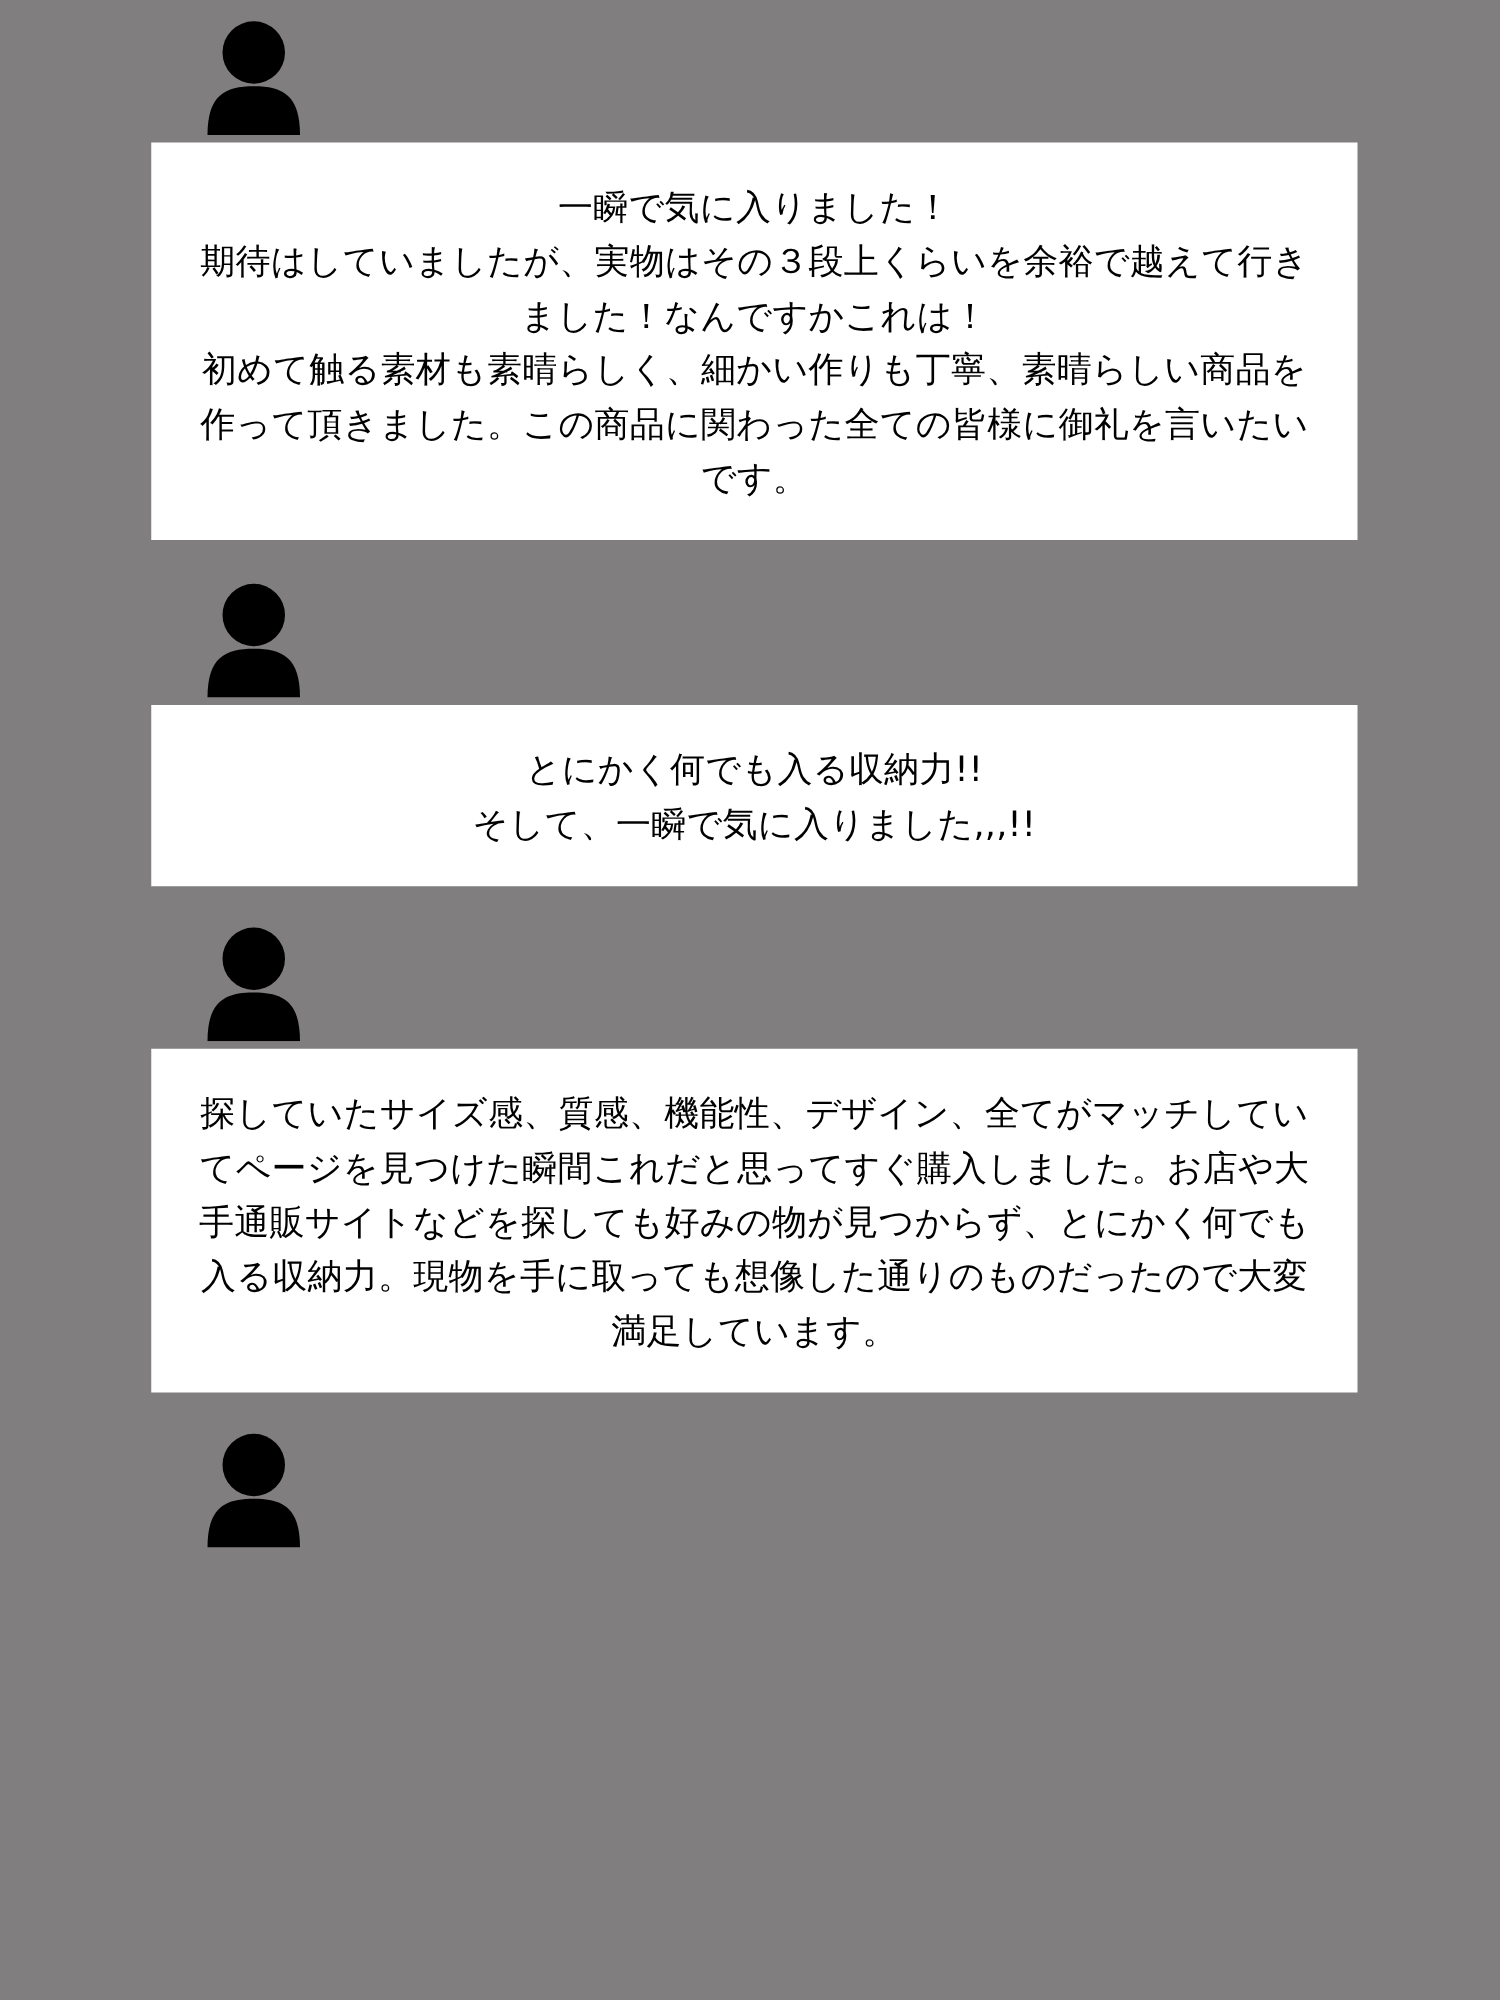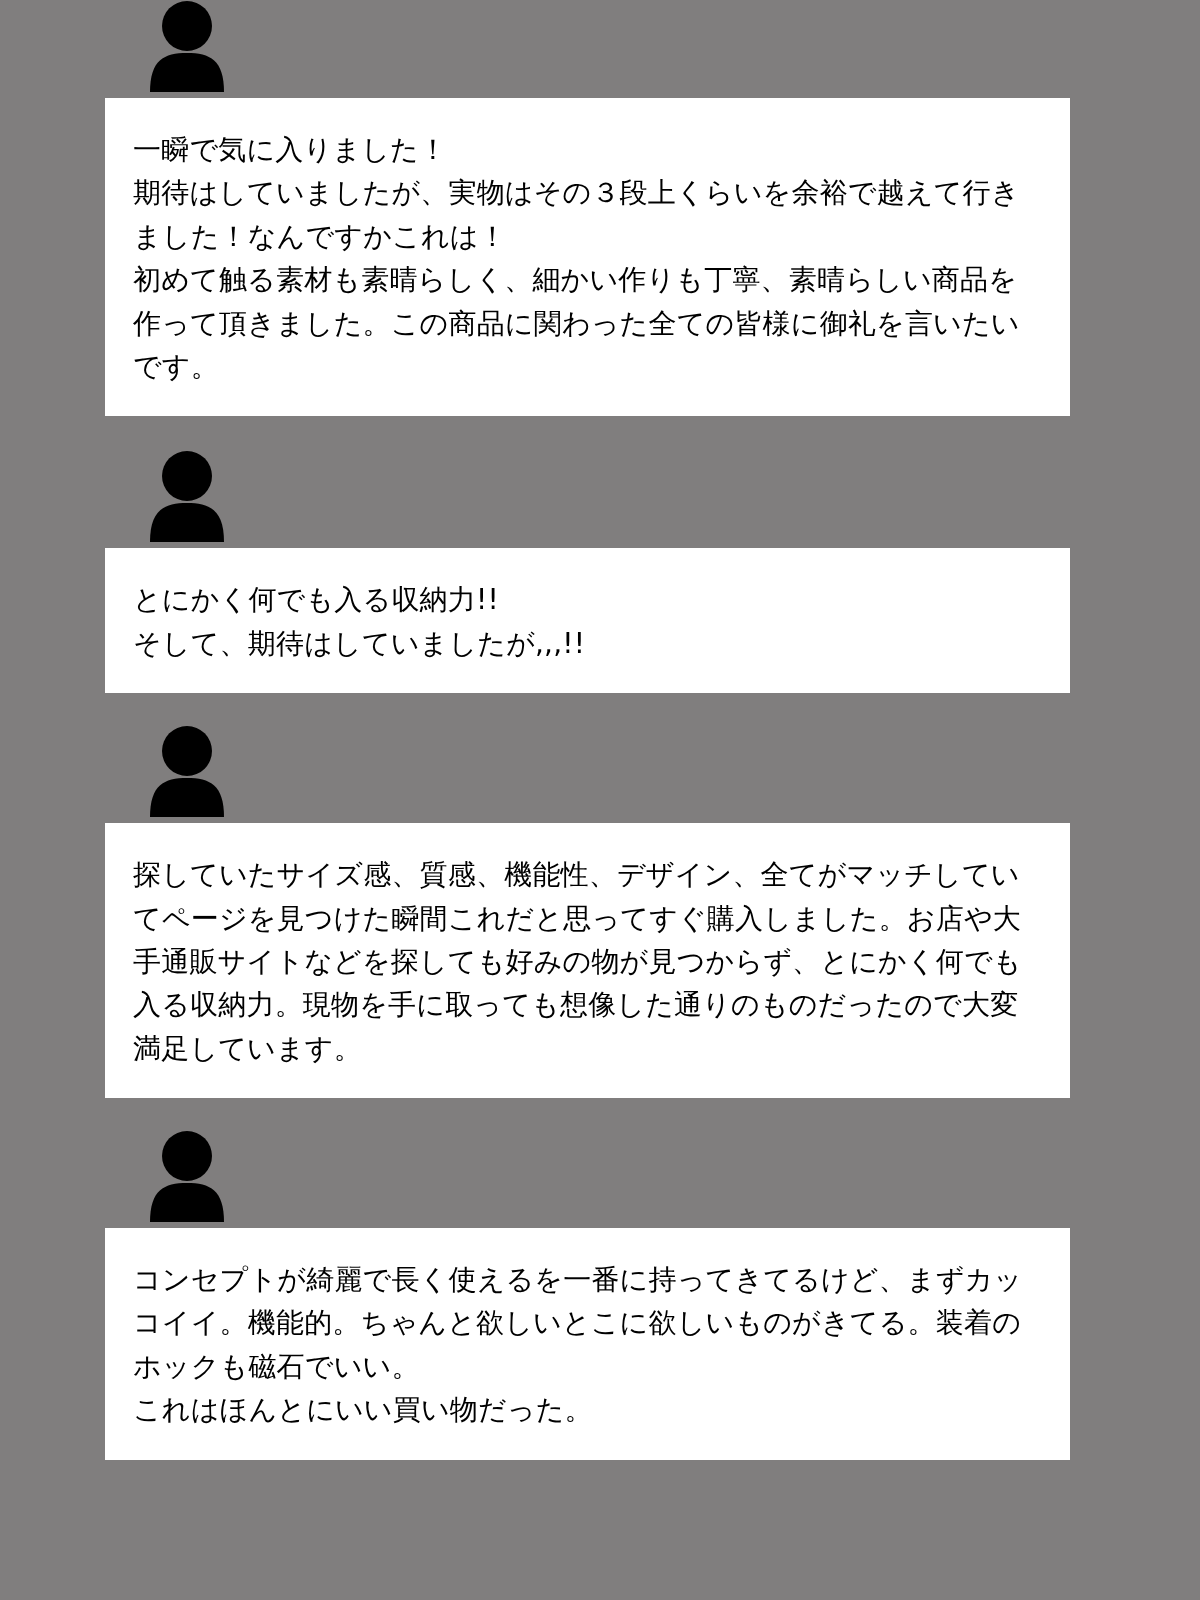--- a/index.html
+++ b/index.html
@@ -11,21 +11,22 @@
     height: 1600px;
     background: #807e7e;
     font-family: "Liberation Sans", sans-serif;
     overflow: hidden;
   }
   .page {
     position: relative;
     width: 1113px;
     height: 1600px;
     box-sizing: border-box;
-    padding: 0;
+    padding: 16px;
+    text-align: center;
   }
   .review {
     position: relative;
   }
   .avatar {
     width: 78px;
     height: 92px;
     margin-left: 148px;
     position: relative;
   }
@@ -77,21 +78,21 @@
 
   <div class="review">
     <div class="avatar">
       <svg viewBox="0 0 78 92" xmlns="http://www.w3.org/2000/svg">
         <circle cx="39" cy="26" r="25" fill="#000000"></circle>
         <path d="M2 92 C2 60 16 53 39 53 C62 53 76 60 76 92 Z" fill="#000000"></path>
       </svg>
     </div>
     <div class="bubble">
       <p>とにかく何でも入る収納力!!
-そして、期待はしていましたが,,,!!</p>
+そして、一瞬で気に入りました,,,!!</p>
     </div>
   </div>
 
   <div class="gap-2"></div>
 
   <div class="review">
     <div class="avatar">
       <svg viewBox="0 0 78 92" xmlns="http://www.w3.org/2000/svg">
         <circle cx="39" cy="26" r="25" fill="#000000"></circle>
         <path d="M2 92 C2 60 16 53 39 53 C62 53 76 60 76 92 Z" fill="#000000"></path>
@@ -104,19 +105,15 @@
 
   <div class="gap-2"></div>
 
   <div class="review">
     <div class="avatar">
       <svg viewBox="0 0 78 92" xmlns="http://www.w3.org/2000/svg">
         <circle cx="39" cy="26" r="25" fill="#000000"></circle>
         <path d="M2 92 C2 60 16 53 39 53 C62 53 76 60 76 92 Z" fill="#000000"></path>
       </svg>
     </div>
-    <div class="bubble">
-      <p>コンセプトが綺麗で長く使えるを一番に持ってきてるけど、まずカッコイイ。機能的。ちゃんと欲しいとこに欲しいものがきてる。装着のホックも磁石でいい。
-これはほんとにいい買い物だった。</p>
-    </div>
   </div>
 
 </div>
 
 </body></html>

